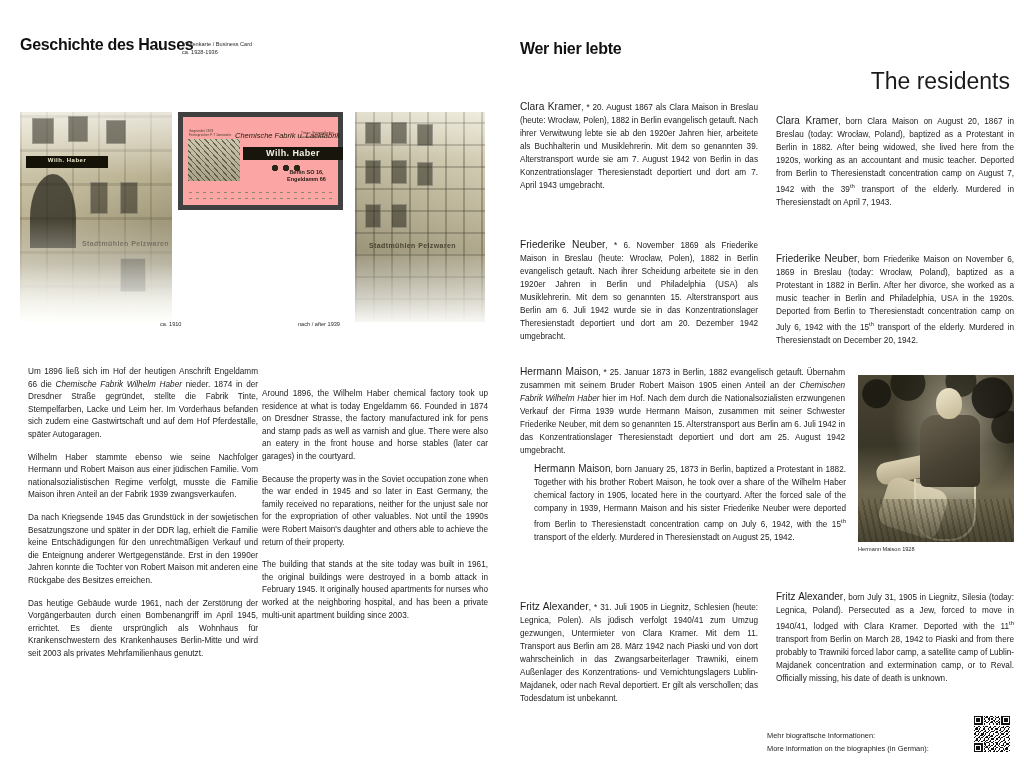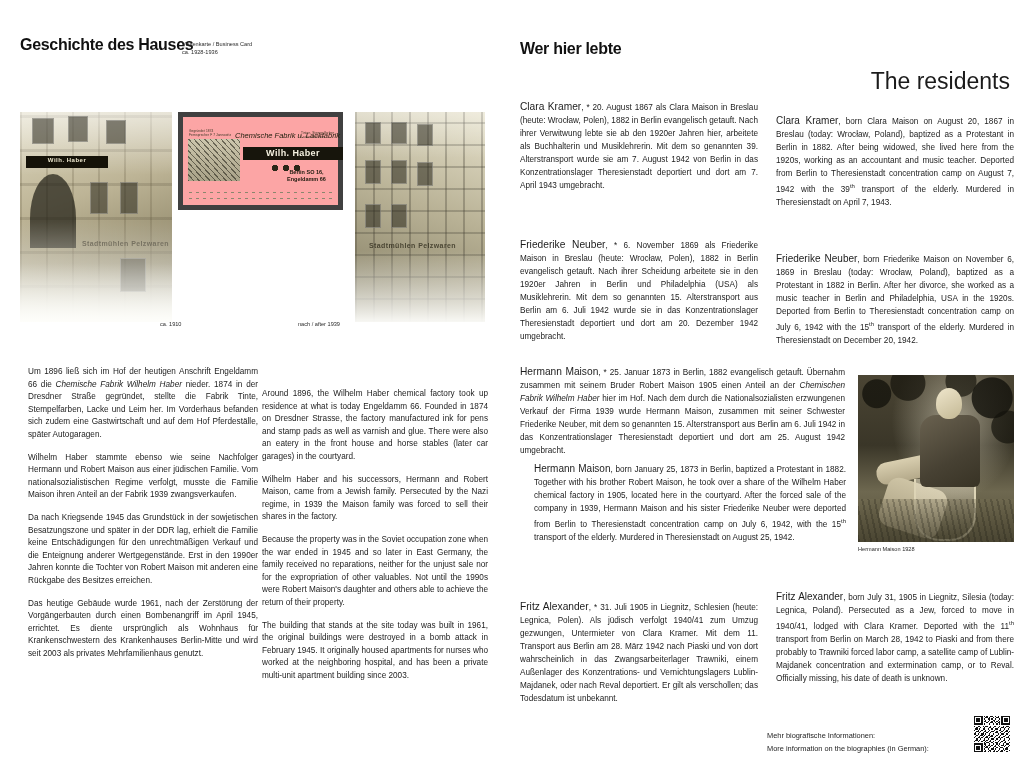--- a/index.html
+++ b/index.html
@@ -328,21 +328,20 @@
 
     <div class="col-text col-de">
       <p>Um 1896 ließ sich im Hof der heutigen Anschrift Engeldamm 66 die <i>Chemische Fabrik Wilhelm Haber</i> nieder. 1874 in der Dresdner Straße gegründet, stellte die Fabrik Tinte, Stempelfarben, Lacke und Leim her. Im Vorderhaus befanden sich zudem eine Gastwirtschaft und auf dem Hof Pferdeställe, später Autogaragen.</p>
       <p>Wilhelm Haber stammte ebenso wie seine Nachfolger Hermann und Robert Maison aus einer jüdischen Familie. Vom nationalsozialistischen Regime verfolgt, musste die Familie Maison ihren Anteil an der Fabrik 1939 zwangsverkaufen.</p>
       <p>Da nach Kriegsende 1945 das Grundstück in der sowjetischen Besatzungszone und später in der DDR lag, erhielt die Familie keine Entschädigungen für den unrechtmäßigen Verkauf und die Enteignung anderer Wertgegenstände. Erst in den 1990er Jahren konnte die Tochter von Robert Maison mit anderen eine Rückgabe des Besitzes erreichen.</p>
       <p>Das heutige Gebäude wurde 1961, nach der Zerstörung der Vorgängerbauten durch einen Bombenangriff im April 1945, errichtet. Es diente ursprünglich als Wohnhaus für Krankenschwestern des Krankenhauses Berlin-Mitte und wird seit 2003 als privates Mehrfamilienhaus genutzt.</p>
     </div>
 
     <div class="col-text col-en">
       <p>Around 1896, the Wilhelm Haber chemical factory took up residence at what is today Engeldamm 66. Founded in 1874 on Dresdner Strasse, the factory manufactured ink for pens and stamp pads as well as varnish and glue. There were also an eatery in the front house and horse stables (later car garages) in the courtyard.</p>
-      <p>Wilhelm Haber and his successors, Hermann and Robert Maison, came from a Jewish family. Persecuted by the Nazi regime, in 1939 the Maison family was forced to sell their shares in the factory.</p>
       <p>Because the property was in the Soviet occupation zone when the war ended in 1945 and so later in East Germany, the family received no reparations, neither for the unjust sale nor for the expropriation of other valuables. Not until the 1990s were Robert Maison's daughter and others able to achieve the return of their property.</p>
       <p>The building that stands at the site today was built in 1961, the original buildings were destroyed in a bomb attack in February 1945. It originally housed apartments for nurses who worked at the neighboring hospital, and has been a private multi-unit apartment building since 2003.</p>
     </div>
   </div>
 
   <div class="panel-right">
     <h1 class="head-de hd-right-de">Wer hier lebte</h1>
     <h2 class="head-en hd-right-en">The residents</h2>
   </div>
 

